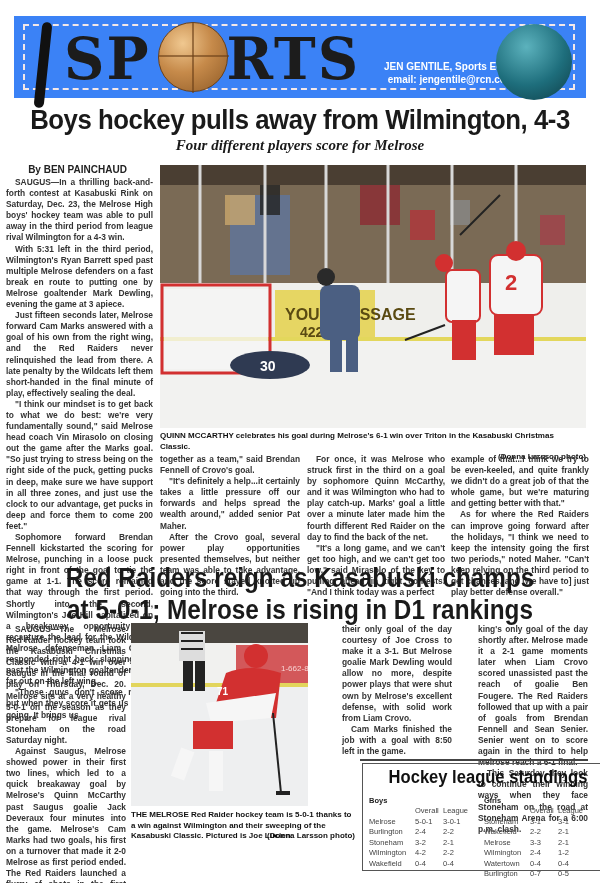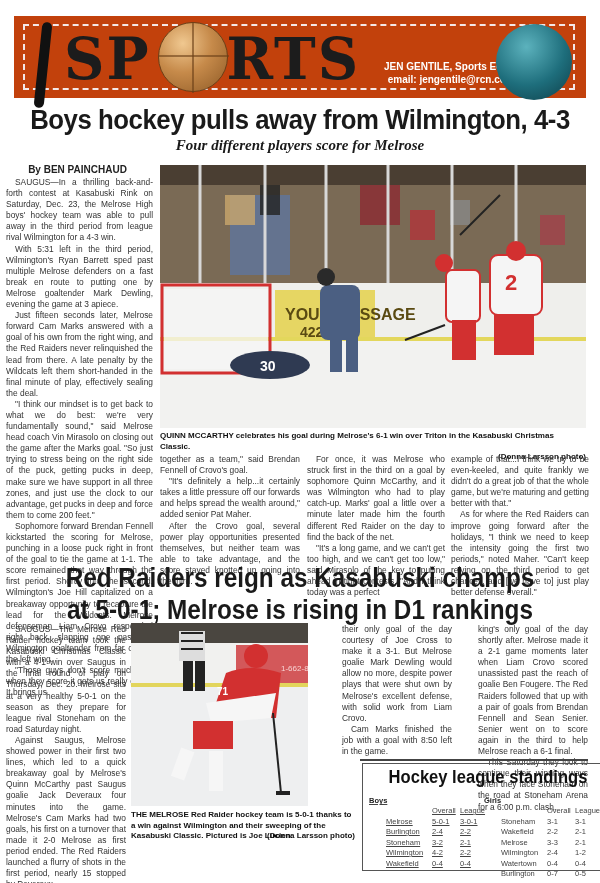--- a/index.html
+++ b/index.html
@@ -1,40 +1,40 @@
 <!DOCTYPE html>
 <html><head>
 <meta charset="utf-8">
 <style>
   * { box-sizing: border-box; margin: 0; padding: 0; }
   body { width: 600px; height: 883px; background: #ffffff; font-family: "Liberation Sans", sans-serif; color: #222; overflow: hidden; position: relative; }
-  .banner { position: absolute; left: 14px; top: 16px; width: 572px; height: 82px; background: #c2410c; }
+  .banner { position: absolute; left: 14px; top: 16px; width: 572px; height: 82px; background: #3b82f6; }
   .banner-inner { position: absolute; left: 9px; top: 8px; width: 552px; height: 66px; border: 2px dashed #f4e8e8; }
   .sports-word { position: absolute; left: 50px; top: 14px; font-family: "DejaVu Serif", serif; font-weight: 900; font-size: 56px; letter-spacing: 2px; color: #1c1c1c; line-height: 1; transform: scaleY(1.05); }
   .sports-word span { display: inline-block; }
   .ball { position: absolute; left: 144px; top: 6px; width: 70px; height: 70px; border-radius: 50%; background: radial-gradient(circle at 35% 30%, #f0c890 0%, #c68a4a 45%, #8e5a26 100%); border: 1px solid #6a4018; }
   .ball::before { content: ""; position: absolute; left: 33px; top: 0; width: 2px; height: 70px; background: #6a4018; opacity: .6; }
   .ball::after { content: ""; position: absolute; left: 0; top: 32px; width: 70px; height: 2px; background: #6a4018; opacity: .6; }
   .gymnast { position: absolute; left: 24px; top: 6px; width: 10px; height: 86px; background: #111; border-radius: 5px; transform: rotate(6deg); }
   .editor { position: absolute; left: 370px; top: 44px; color: #fff; font-weight: bold; font-size: 10px; line-height: 13px; text-align: center; }
   .puck { position: absolute; left: 496px; top: 24px; width: 76px; height: 76px; border-radius: 50%; background: radial-gradient(circle at 40% 30%, #5cb2bd 0%, #1e6e7c 55%, #0e3d47 100%); }
   .h1 { position: absolute; left: 0; top: 104px; width: 600px; text-align: center; font-family: "Liberation Sans", sans-serif; font-weight: bold; font-size: 28px; letter-spacing: -0.5px; color: #1a1a1a; transform: scaleX(.92); }
   .h1sub { position: absolute; left: 0; top: 137px; width: 600px; text-align: center; font-weight: bold; font-style: italic; font-size: 15px; color: #1a1a1a; font-family: Liberation Serif, serif; }
   .byline { position: absolute; left: 0; top: 164px; width: 155px; text-align: center; font-weight: bold; font-size: 10px; color: #222; }
   .col { position: absolute; font-size: 8.4px; line-height: 11.1px; color: #333; text-align: justify; }
-  .col p { text-indent: 9px; }
+  .col p { text-indent: 9px; font-weight: bold; }
   .photo1 { position: absolute; left: 160px; top: 165px; width: 426px; height: 263px; overflow: hidden; background: #d9dcdf; }
   .photo2 { position: absolute; left: 131px; top: 623px; width: 177px; height: 183px; overflow: hidden; background: #e7e9ea; }
   .caption { position: absolute; font-size: 8px; font-weight: bold; line-height: 10.5px; color: #111; }
   .h2 { position: absolute; left: 0; top: 562px; width: 600px; text-align: center; font-weight: bold; font-size: 27px; line-height: 32px; color: #1a1a1a; transform: scaleX(.9); }
   .standings { position: absolute; left: 362px; top: 763px; width: 252px; height: 108px; border: 1.5px solid #555; }
   .standings-title { position: absolute; left: 0; top: 3px; width: 100%; text-align: center; font-weight: bold; font-size: 18px; color: #111; transform: scaleX(.92); }
   .stab { position: absolute; top: 32px; font-size: 7.5px; color: #444; }
   .stab .grp { font-weight: bold; color: #222; margin-bottom: 1px; }
-  .stab table { border-collapse: collapse; margin-left: 17px; }
+  .stab table { border-collapse: collapse; }
   .stab td, .stab th { font-weight: normal; padding: 0 3px 0 0; line-height: 10.5px; text-align: left; }
   .rule { position: absolute; left: 360px; top: 759px; width: 228px; height: 2px; background: #444; }
 </style>
 </head>
 <body>
 
 <div class="banner">
   <div class="banner-inner"></div>
   <div class="gymnast"></div>
   <div class="sports-word">
@@ -177,21 +177,21 @@
 </div>
 <div class="col" style="left:478px; top:624px; width:110px;">
   <p style="text-indent:0">king's only goal of the day shortly after. Melrose made it a 2-1 game moments later when Liam Crovo scored unassisted past the reach of goalie Ben Fougere. The Red Raiders followed that up with a pair of goals from Brendan Fennell and Sean Senier. Senier went on to score again in the third to help Melrose reach a 6-1 final.</p>
   <p>This Saturday they look to continue their winning ways when they face Stoneham on the road at Stoneham Arena for a 6:00 p.m. clash.</p>
 </div>
 
 <div class="rule"></div>
 
 <div class="standings">
   <div class="standings-title">Hockey league standings</div>
-  <div class="stab" style="left:6px;text-decoration:underline;">
+  <div class="stab" style="left:6px;">
     <div class="grp">Boys</div>
     <table>
       <tbody>
           <tr>
             <th style="width:46px"></th>
             <th style="width:28px">Overall</th>
             <th>League</th>
           </tr>
       <tr>
             <td>Melrose</td>

